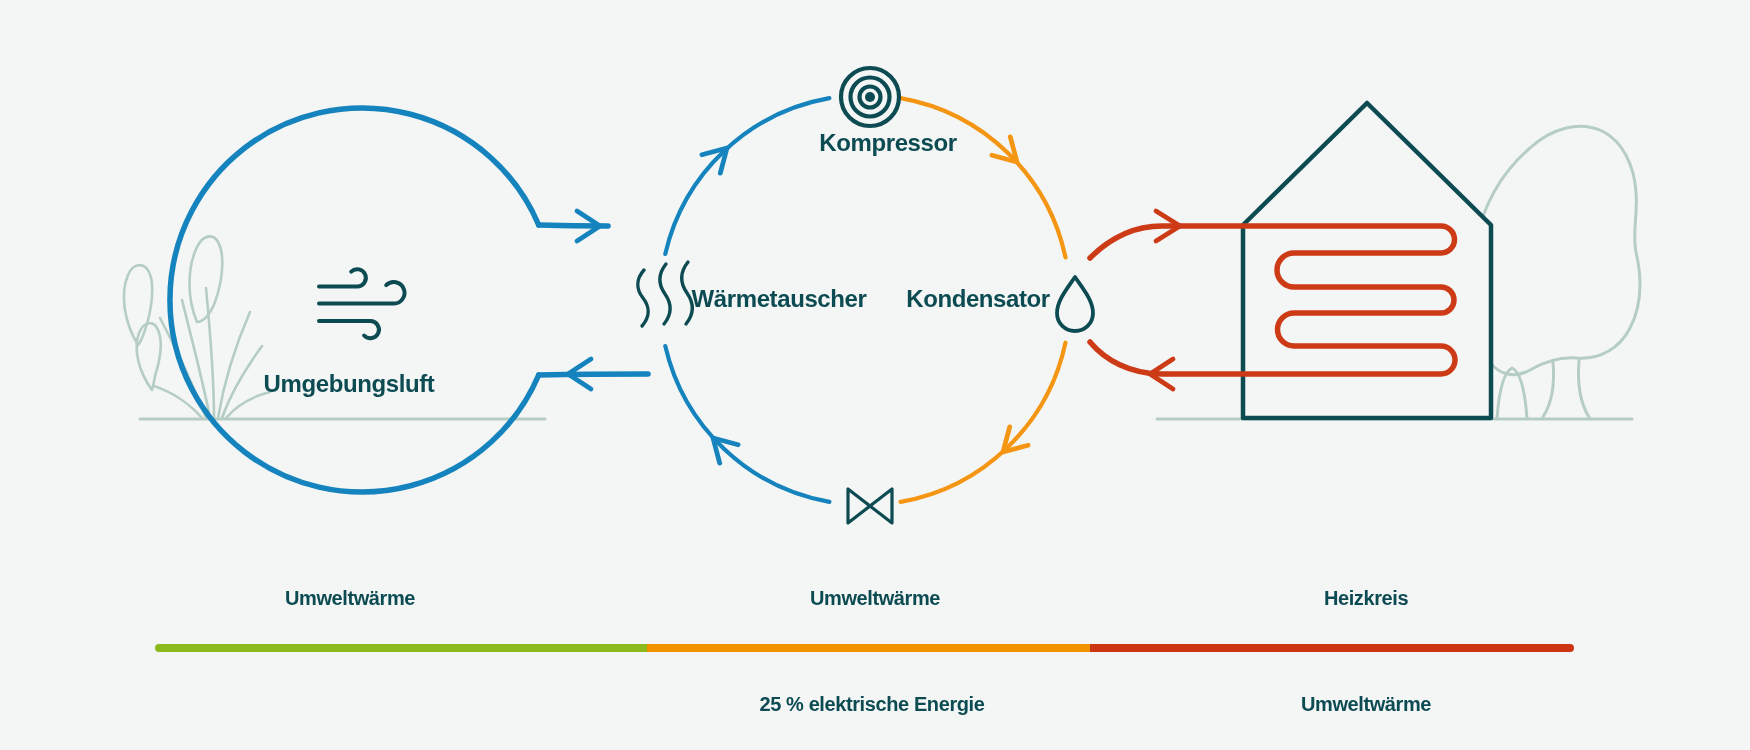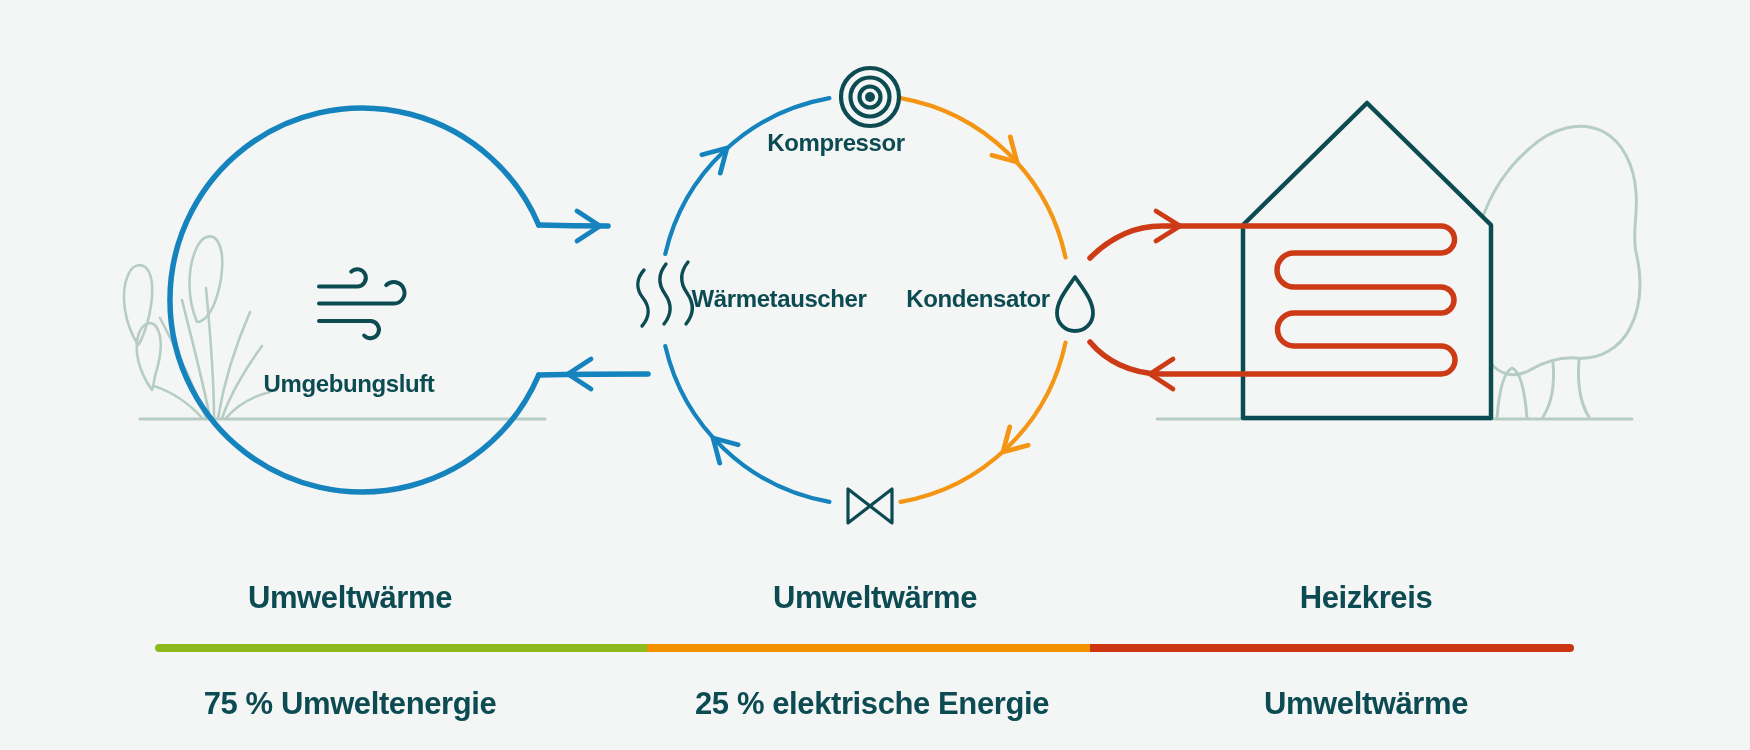--- a/index.html
+++ b/index.html
@@ -17,21 +17,21 @@
   .s-blue{stroke:var(--blue);fill:none;stroke-width:5.5;stroke-linecap:round}
   .s-orange{stroke:var(--orange);fill:none;stroke-width:4.2;stroke-linecap:round}
   .s-red{stroke:var(--red);fill:none;stroke-width:5.5;stroke-linecap:round}
   .arc{stroke-width:4.2}
   .chev{fill:none;stroke-linejoin:round;stroke-linecap:round;stroke-width:4.8}
   .house{fill:var(--background);stroke:var(--teal);stroke-width:4.5;stroke-linejoin:round}
   .i-teal{stroke:var(--teal);fill:none;stroke-linecap:round;stroke-linejoin:round}
 
   .lbl{position:absolute;transform:translate(-50%,-50%);font-weight:700;font-size:24px;
        color:var(--teal);letter-spacing:-0.4px;white-space:nowrap}
-  .lbl.big{font-size:31px}
+  .lbl.big{font-size:20px}
 
   .bar{position:absolute;left:155px;top:644px;width:1419px;height:8px;border-radius:4px;
        overflow:hidden;display:flex}
   .seg{height:100%}
 </style>
 </head>
 <body>
 
 <div id="stage">
 
@@ -104,31 +104,30 @@
       <circle class="i-teal" stroke-width="4.2" cx="870" cy="97" r="19.5"></circle>
       <circle class="i-teal" stroke-width="4.2" cx="870" cy="97" r="10.5"></circle>
       <circle cx="870" cy="97" r="5" fill="var(--teal)"></circle>
     </g>
 
     <path class="i-teal" stroke-width="3.8" d="M1075,277 C1066,290 1057,301 1057,313 C1057,323.5 1065,331 1075,331 C1085,331 1093,323.5 1093,313 C1093,301 1084,290 1075,277 Z"></path>
 
     <path class="i-teal" stroke-width="3.2" d="M848,489 L848,523 L892,489 L892,523 Z"></path>
   </svg>
 
-  <div class="lbl" style="left:836px;top:143px">Kompressor</div>
+  <div class="lbl" style="left:888px;top:143px">Kompressor</div>
   <div class="lbl" style="left:779px;top:299px">Wärmetauscher</div>
   <div class="lbl" style="left:978px;top:299px">Kondensator</div>
   <div class="lbl" style="left:349px;top:384px">Umgebungsluft</div>
 
   <div class="lbl big" style="left:350px;top:598px">Umweltwärme</div>
   <div class="lbl big" style="left:875px;top:598px">Umweltwärme</div>
   <div class="lbl big" style="left:1366px;top:598px">Heizkreis</div>
 
   <div class="bar">
     <div class="seg" style="width: 492px; background: rgb(140, 186, 28);"></div>
     <div class="seg" style="width: 443px; background: rgb(243, 146, 0);"></div>
     <div class="seg" style="width: 484px; background: rgb(204, 53, 18);"></div>
   </div>
 
-  <div class="lbl big" style="left:350px;top:704px">75 % Umweltenergie</div>
   <div class="lbl big" style="left:872px;top:704px">25 % elektrische Energie</div>
   <div class="lbl big" style="left:1366px;top:704px">Umweltwärme</div>
 </div>
 
 </body></html>

